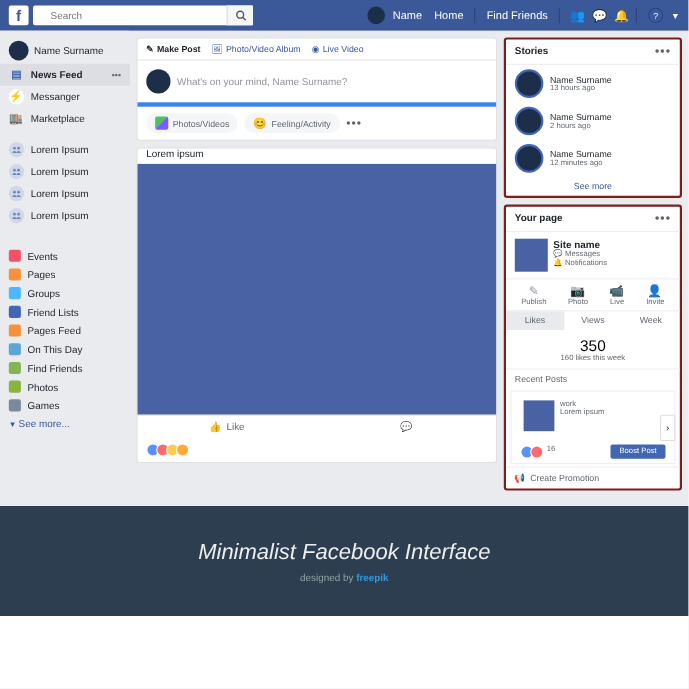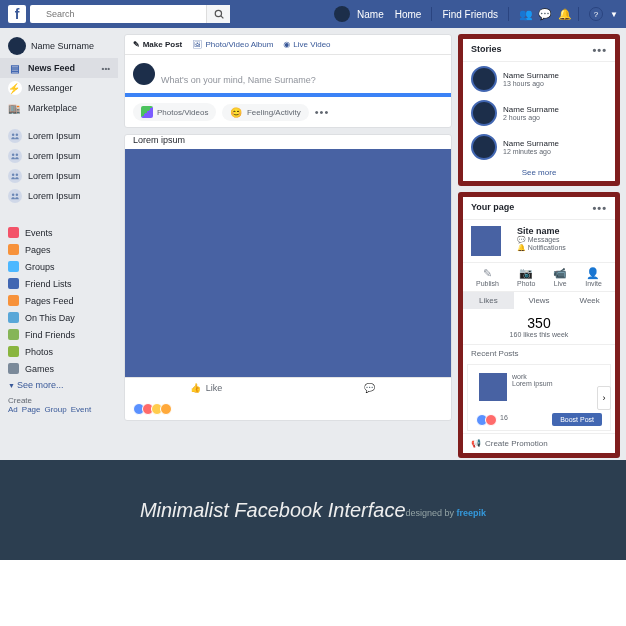--- a/index.html
+++ b/index.html
@@ -34,21 +34,21 @@
 .see-more{color:#385898;padding:3px 8px;cursor:pointer}
 .create-row{padding:3px 8px;color:#616770;font-size:8px}
 .create-links{display:flex;gap:4px;flex-wrap:wrap}
 .create-links span{color:#385898}
 
 .feed{flex:1;padding:6px;display:flex;flex-direction:column;gap:6px}
 .card{background:#fff;border:1px solid #dddfe2;border-radius:3px}
 .composer-tabs{display:flex;gap:10px;padding:5px 8px;border-bottom:1px solid #e5e5e5;font-size:8px;align-items:center}
 .tab{display:flex;align-items:center;gap:3px;color:#385898}
 .tab.active{color:#1d2129;font-weight:600}
-.composer-body{padding:8px;display:flex;align-items:flex-end;gap:6px}
+.composer-body{padding:8px;display:flex;align-items:center;gap:6px}
 .comp-avatar{width:22px;height:22px;border-radius:50%;background:#1c2e4a}
 .comp-input{flex:1;font-size:9px;color:#90949c}
 .composer-actions{display:flex;gap:6px;padding:6px 8px;border-top:4px solid #3b82f6;font-size:8px;align-items:center}
 .chip{display:flex;align-items:center;gap:4px;background:#f5f6f7;border-radius:12px;padding:3px 8px;color:#616770}
 .pv-icon{width:12px;height:12px;border-radius:2px;background:linear-gradient(135deg,#4cc35e 50%,#7b5cff 50%)}
 .emoji{font-size:10px}
 .dots{color:#616770;font-size:11px;letter-spacing:1px}
 
 .post-head{padding:8px;display:flex;gap:6px}
 .post-avatar{width:24px;height:24px;border-radius:50%;background:#1c2e4a}
@@ -59,29 +59,29 @@
 .post-actions{display:flex;border-top:1px solid #e5e5e5}
 .post-act{flex:1;text-align:center;padding:5px;font-size:9px;color:#616770;display:flex;align-items:center;justify-content:center;gap:4px}
 .reactions{padding:5px 8px;display:flex;gap:0}
 .react{width:12px;height:12px;border-radius:50%;margin-left:-3px;border:1px solid #fff}
 .r1{background:#5a91ff;margin-left:0}
 .r2{background:#ff6b6b}
 .r3{background:#ffcc4d}
 .r4{background:#ffa93a}
 
 .right{width:168px;padding:6px 6px 6px 0;display:flex;flex-direction:column;gap:6px;font-size:8px}
-.panel{background:#fff;border:5px solid #7f1d1d;border-radius:3px}
+.panel{background:#fff;border:2px solid #7f1d1d;border-radius:3px}
 .panel-head{display:flex;justify-content:space-between;padding:5px 8px;font-size:9px;font-weight:600;color:#1d2129;border-bottom:1px solid #eee}
 .story{display:flex;align-items:center;gap:6px;padding:4px 8px}
 .story-avatar{width:26px;height:26px;border-radius:50%;background:#1c2e4a;border:2px solid #4267b2}
 .story-meta{color:#616770;font-size:7px}
 .story-name{color:#1d2129;font-size:8px;font-weight:500}
 .see-more-s{color:#385898;text-align:center;padding:4px;font-size:8px}
 
-.page-head{display:flex;gap:16px;padding:6px 8px}
+.page-head{display:flex;gap:5px;padding:6px 8px}
 .page-img{width:30px;height:30px;background:#4862a3}
 .page-links{font-size:7px;color:#616770}
 .page-name{font-size:9px;font-weight:600;color:#1d2129}
 .page-actions{display:flex;justify-content:space-around;padding:4px;border-top:1px solid #eee;border-bottom:1px solid #eee}
 .page-act{text-align:center;font-size:7px;color:#616770}
 .page-act-icon{font-size:11px;color:#8d949e;display:block}
 .page-tabs{display:flex;font-size:8px}
 .page-tab{flex:1;text-align:center;padding:4px;color:#616770}
 .page-tab.active{background:#e9eaed}
 .stat{text-align:center;padding:6px}
@@ -90,21 +90,21 @@
 .recent-head{padding:4px 8px;font-size:8px;color:#616770;border-top:1px solid #eee}
 .recent-post{display:flex;gap:5px;padding:5px 8px;position:relative;margin:3px}
 .recent-img{width:28px;height:28px;background:#4862a3}
 .recent-meta{font-size:7px;color:#616770}
 .recent-chevron{position:absolute;right:-1px;top:50%;transform:translateY(-50%);width:14px;height:24px;background:#fff;border:1px solid #ddd;display:flex;align-items:center;justify-content:center;font-size:9px;border-radius:2px}
 .boost{display:flex;justify-content:space-between;align-items:center;padding:4px 8px}
 .boost-reacts{display:flex}
 .boost-btn{background:#4267b2;color:#fff;font-size:7px;padding:3px 8px;border-radius:2px}
 .promo{padding:5px 8px;border-top:1px solid #eee;font-size:8px;color:#616770;display:flex;align-items:center;gap:4px}
 
-.footer{height:100px;background:#2c3e50;display:flex;flex-direction:row;align-items:center;justify-content:center;color:#fff}
+.footer{height:100px;background:#2c3e50;display:flex;flex-direction:column;align-items:center;justify-content:center;color:#fff}
 .footer-title{font-size:20px;font-weight:300;font-style:italic;color:#eee}
 .footer-sub{font-size:9px;color:#95a5a6;margin-top:6px}
 .footer-sub b{color:#3498db;font-weight:700}
 </style>
 </head>
 <body>
 
 <div class="topbar">
   <div class="fb-logo">f</div>
   <div class="search-wrap">
@@ -231,29 +231,20 @@
         </div>
       <div class="side-item">
           <div class="sq" style="background:#89b53f"></div>
           <span>Photos</span>
         </div>
       <div class="side-item">
           <div class="sq" style="background:#7b8a9a"></div>
           <span>Games</span>
         </div>
       <div class="see-more"><span style="font-size:7px">▼ </span><span>See more...</span></div>
-      <div class="create-row">
-        <div>Create</div>
-        <div class="create-links">
-          <span>Ad</span>
-          <span>Page</span>
-          <span>Group</span>
-          <span>Event</span>
-        </div>
-      </div>
     </div>
   </div>
 
   <div class="feed">
     <div class="card">
       <div class="composer-tabs">
         <div class="tab active">
             <span>✎</span>
             <span>Make Post</span>
           </div>

